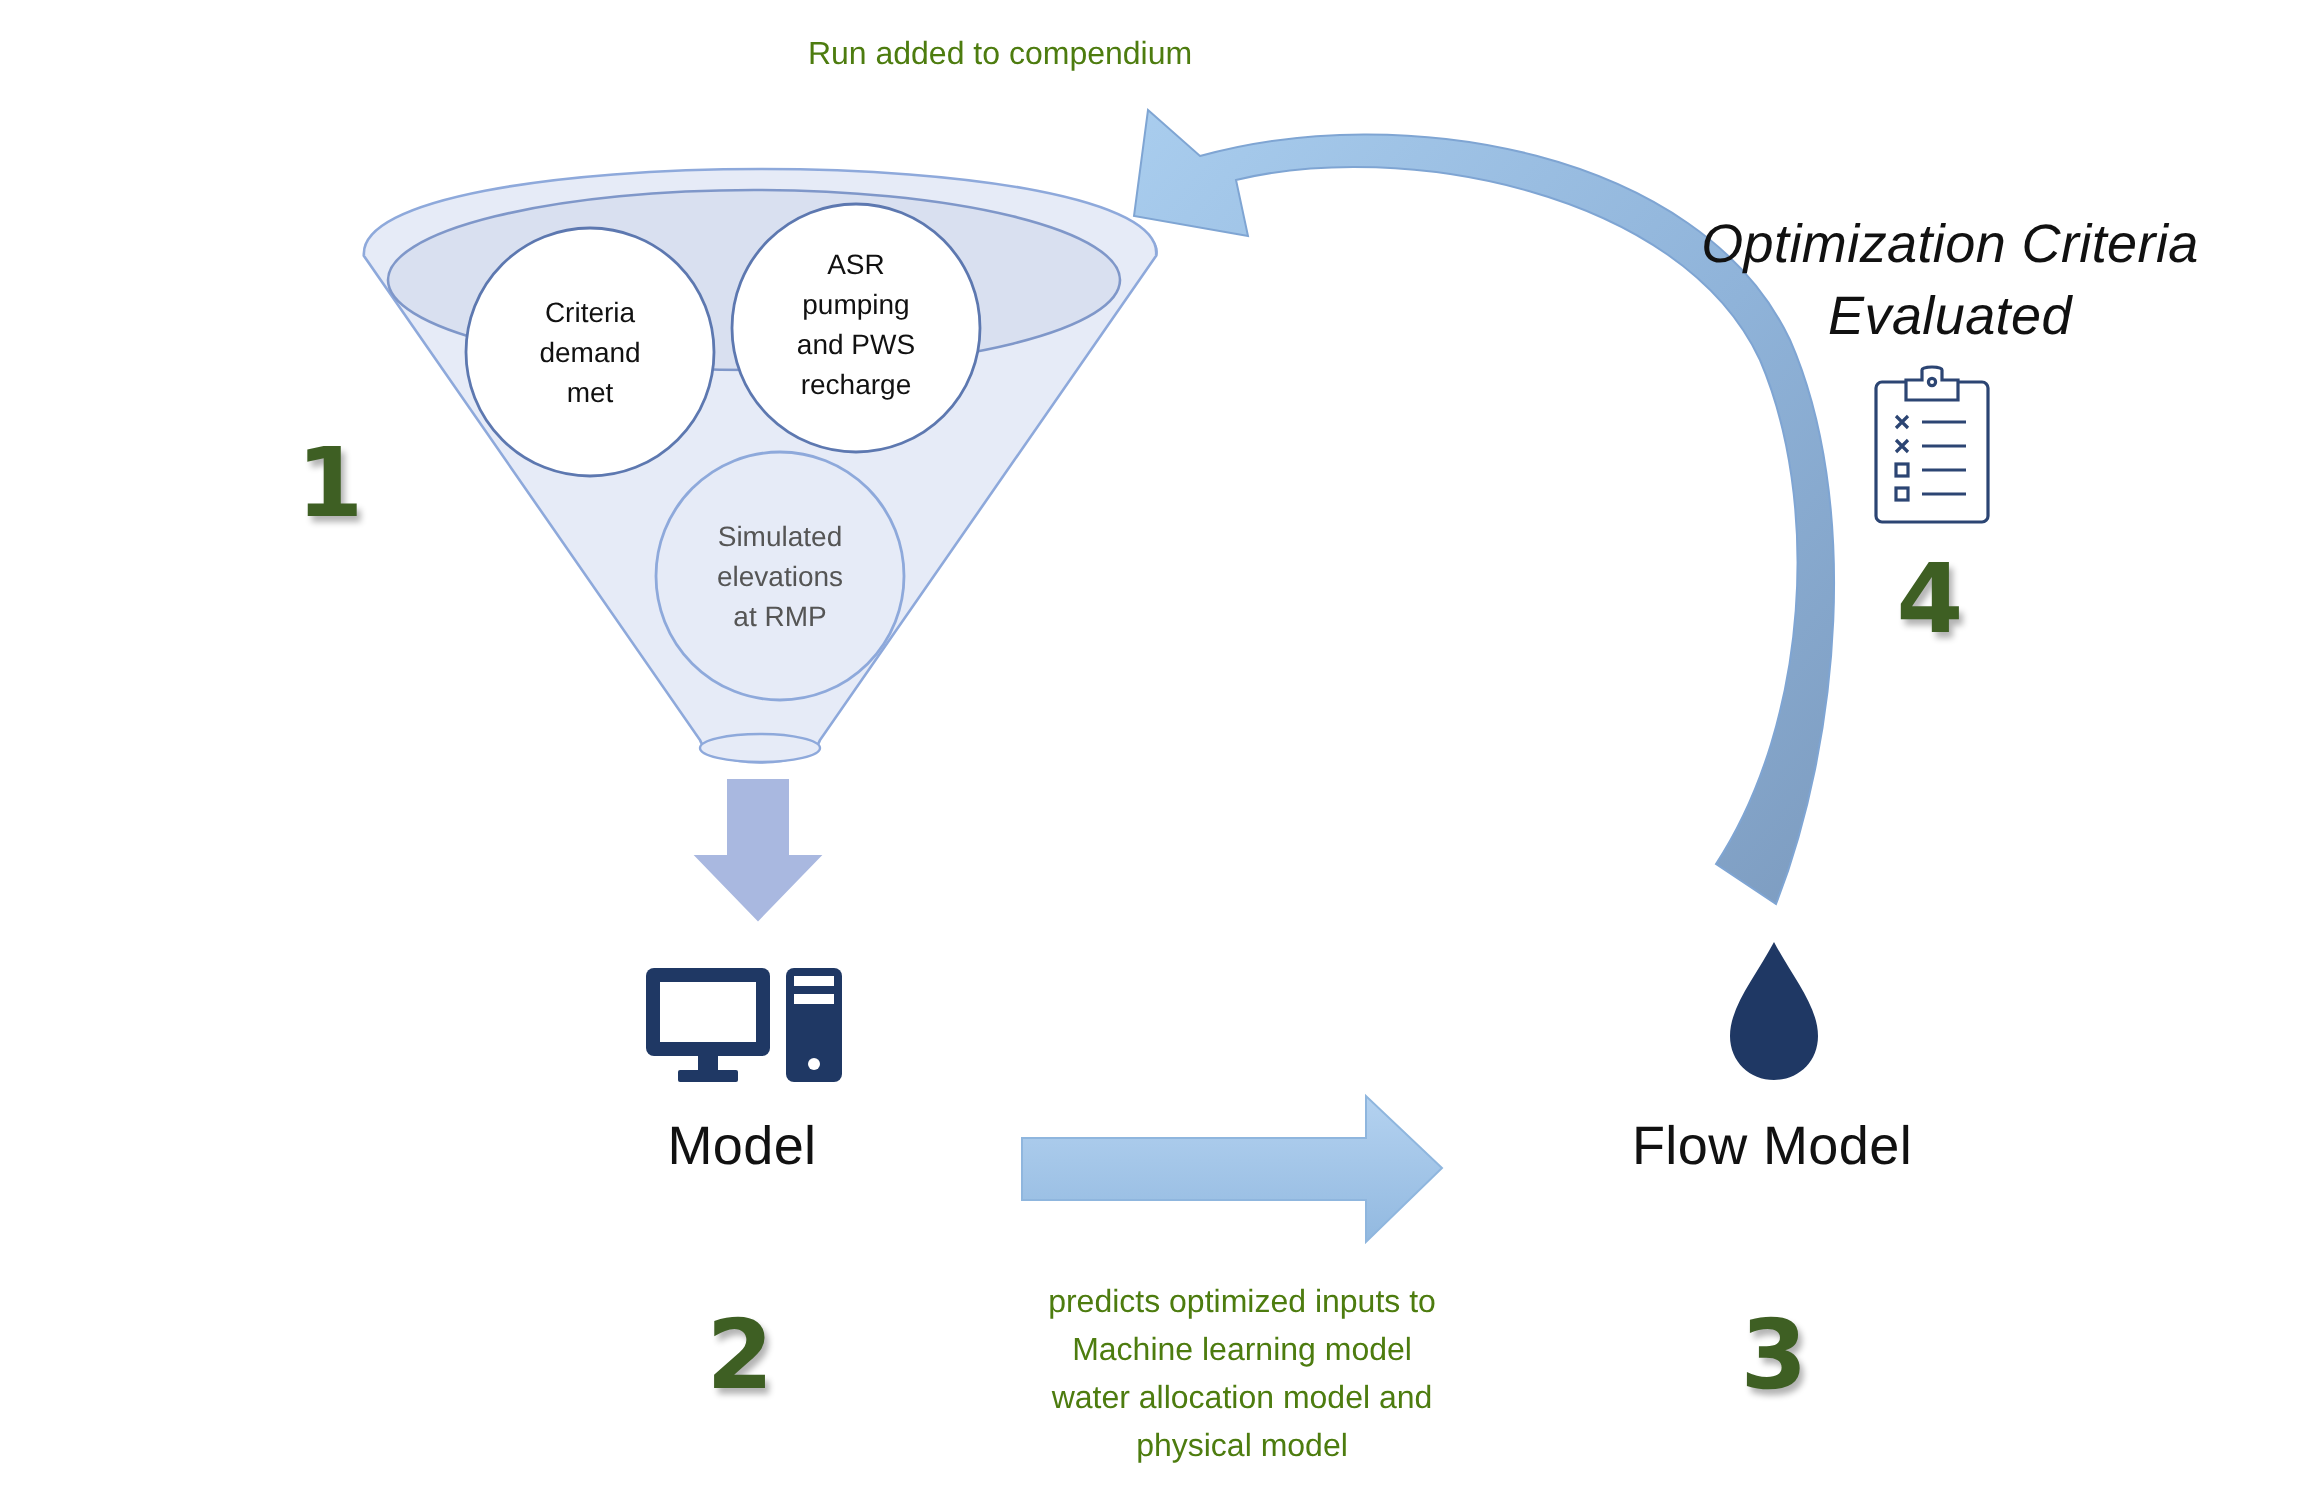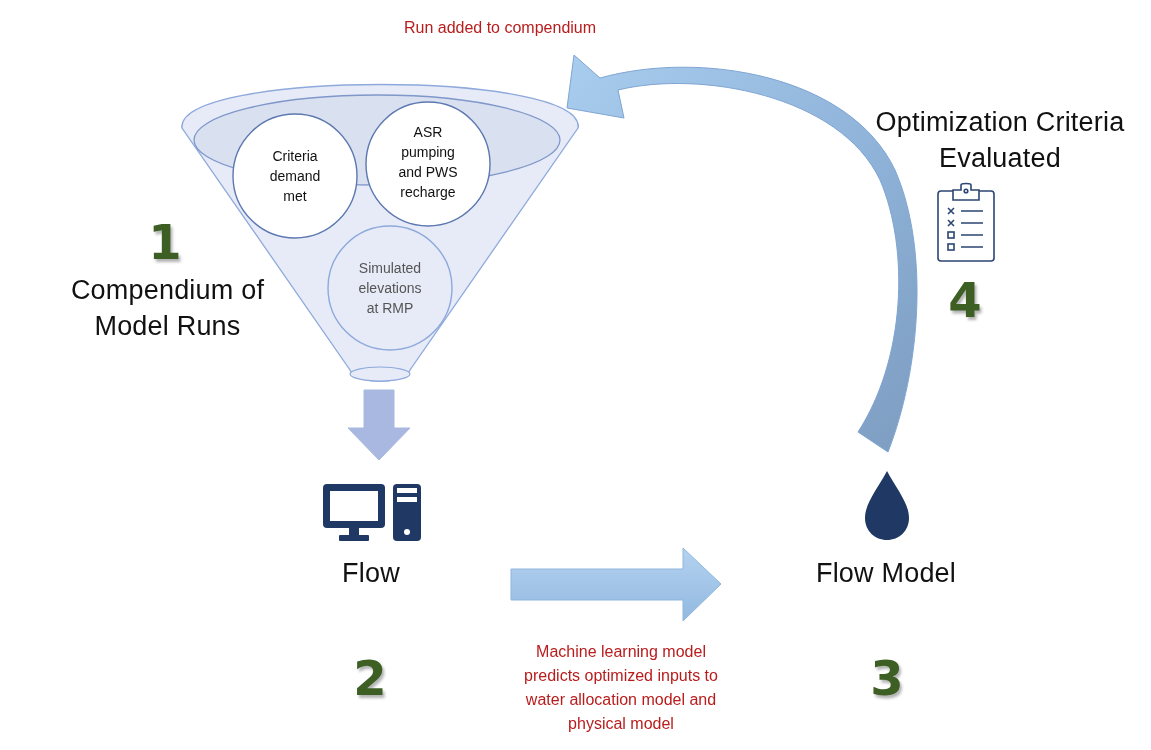--- a/index.html
+++ b/index.html
@@ -1,19 +1,19 @@
 <!DOCTYPE html>
 <html><head>
 <meta charset="utf-8">
 <style>
   html, body { margin: 0; padding: 0; background: #ffffff; }
   #stage { position: relative; width: 1151px; height: 750px; overflow: hidden; background: #ffffff; font-family: "Liberation Sans", sans-serif; color: #111; }
   svg.layer { position: absolute; left: 0; top: 0; }
   .txt { position: absolute; text-align: center; white-space: nowrap; font-family: "Liberation Sans", sans-serif; }
-  .small { font-size: 16px; color: #b91c1c; line-height: 24px; }
+  .small { font-size: 16px; color: #4d7c0f; line-height: 24px; }
   .big { font-size: 27px; color: #111; line-height: 36px; letter-spacing: 0.2px; }
   .num { font-family: "DejaVu Sans", sans-serif; font-weight: bold; font-size: 48px; color: #3e5f23; text-shadow: 2px 3px 3px rgba(0,0,0,0.3); line-height: 52px; }
   .circ { font-size: 14px; line-height: 20px; color: #111; }
   .circ.muted { color: #555; }
 </style>
 </head>
 <body>
 
 <div id="stage">
 
@@ -84,41 +84,37 @@
     <div>at RMP</div>
   </div>
   <div class="txt circ" style="left:378px; top:122px; width:100px;">
     <div>ASR</div>
     <div>pumping</div>
     <div>and PWS</div>
     <div>recharge</div>
   </div>
 
   <div class="txt num" style="left:130px; top:216px; width:70px;">1</div>
-  <div class="txt big" style="left:45px; top:272px; width:245px;">
-    <div>Compendium of</div>
-    <div>Model Runs</div>
-  </div>
 
   <div class="txt big" style="left:240px; top:555px; width:262px;">
-    <div>Flow</div>
+    <div>Model</div>
   </div>
   <div class="txt num" style="left:335px; top:652px; width:70px;">2</div>
 
   <div class="txt small" style="left:490px; top:640px; width:262px;">
+    <div>predicts optimized inputs to</div>
     <div>Machine learning model</div>
-    <div>predicts optimized inputs to</div>
     <div>water allocation model and</div>
     <div>physical model</div>
   </div>
 
   <div class="txt big" style="left:725px; top:555px; width:322px;">
     <div>Flow Model</div>
   </div>
   <div class="txt num" style="left:852px; top:652px; width:70px;">3</div>
 
-  <div class="txt big" style="left:850px; top:104px; width:300px;">
+  <div class="txt big" style="left:825px; top:104px; width:300px;font-style:italic;">
     <div>Optimization Criteria</div>
     <div>Evaluated</div>
   </div>
   <div class="txt num" style="left:930px; top:274px; width:70px;">4</div>
 
 </div>
 
 </body></html>

